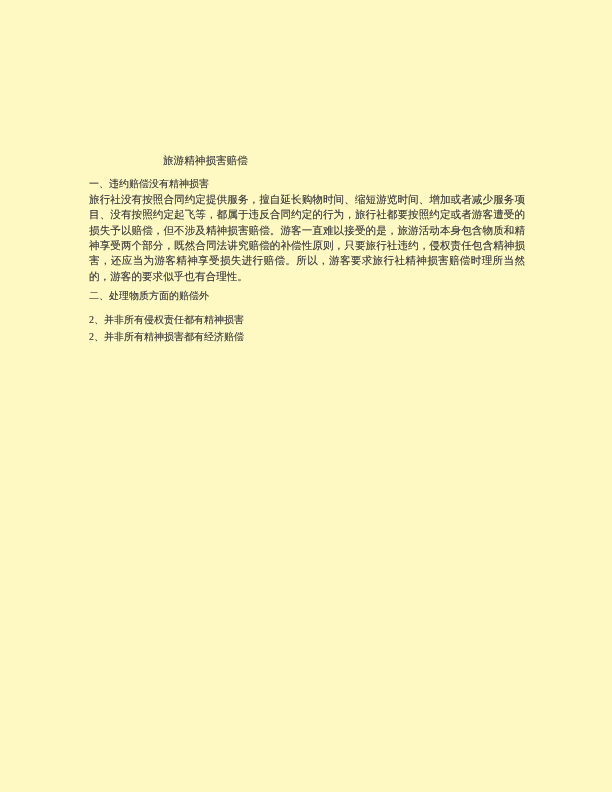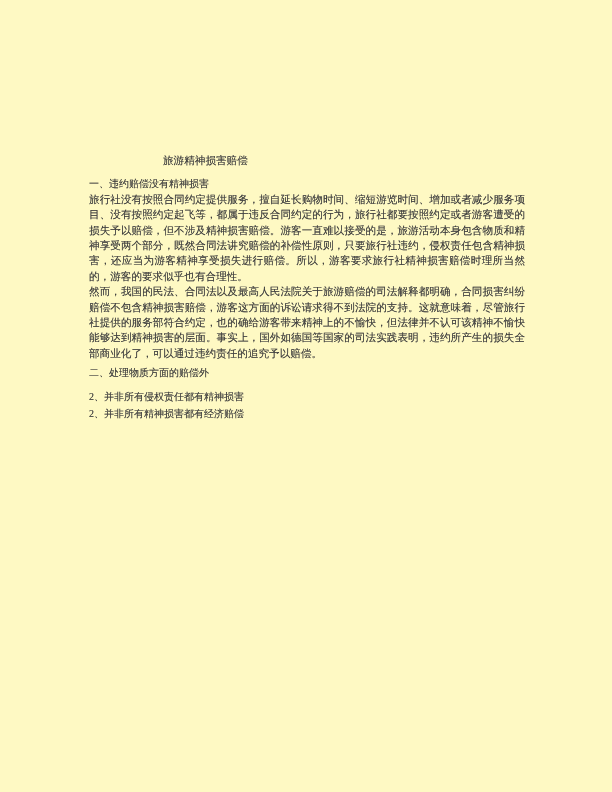--- a/index.html
+++ b/index.html
@@ -73,21 +73,20 @@
   <div class="content">
 
     <div class="doc-title line">旅游精神损害赔偿</div>
 
 
 
     <h2 class="h-sec m-h1">一、违约赔偿没有精神损害</h2>
 
     <p class="para line m-p1">旅行社没有按照合同约定提供服务，擅自延长购物时间、缩短游览时间、增加或者减少服务项目、没有按照约定起飞等，都属于违反合同约定的行为，旅行社都要按照约定或者游客遭受的损失予以赔偿，但不涉及精神损害赔偿。游客一直难以接受的是，旅游活动本身包含物质和精神享受两个部分，既然合同法讲究赔偿的补偿性原则，只要旅行社违约，侵权责任包含精神损害，还应当为游客精神享受损失进行赔偿。所以，游客要求旅行社精神损害赔偿时理所当然的，游客的要求似乎也有合理性。</p>
 
-    <p class="para line m-p2">然而，我国的民法、合同法以及最高人民法院关于旅游赔偿的司法解释都明确，合同损害纠纷赔偿不包含精神损害赔偿，游客这方面的诉讼请求得不到法院的支持。这就意味着，尽管旅行社提供的服务部符合约定，也的确给游客带来精神上的不愉快，但法律并不认可该精神不愉快能够达到精神损害的层面。事实上，国外如德国等国家的司法实践表明，违约所产生的损失全部商业化了，可以通过违约责任的追究予以赔偿。</p>
 
     <h2 class="h-sec m-h2">二、处理物质方面的赔偿外</h2>
 
     <h3 class="h-sec m-sub1">2、并非所有侵权责任都有精神损害</h3>
 
 
     <h3 class="h-sec m-sub2">2、并非所有精神损害都有经济赔偿</h3>
 
 
   </div>

